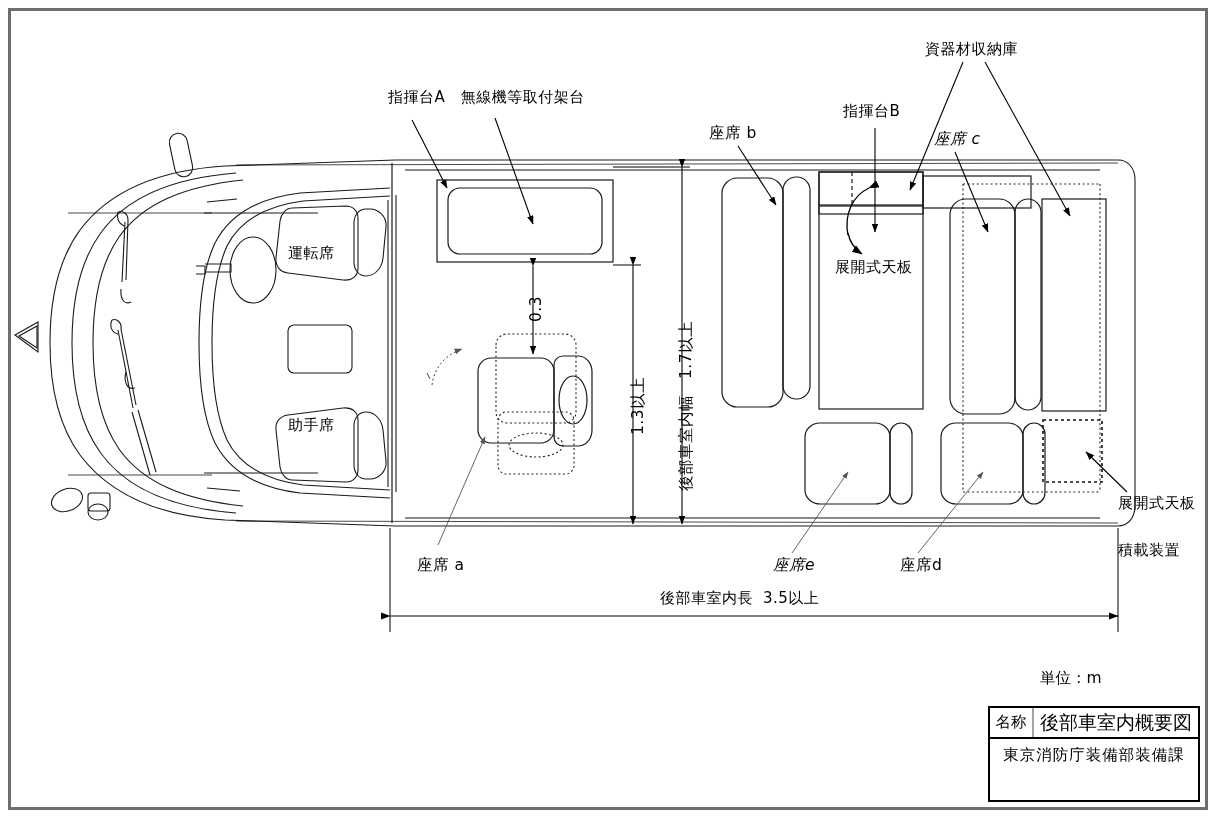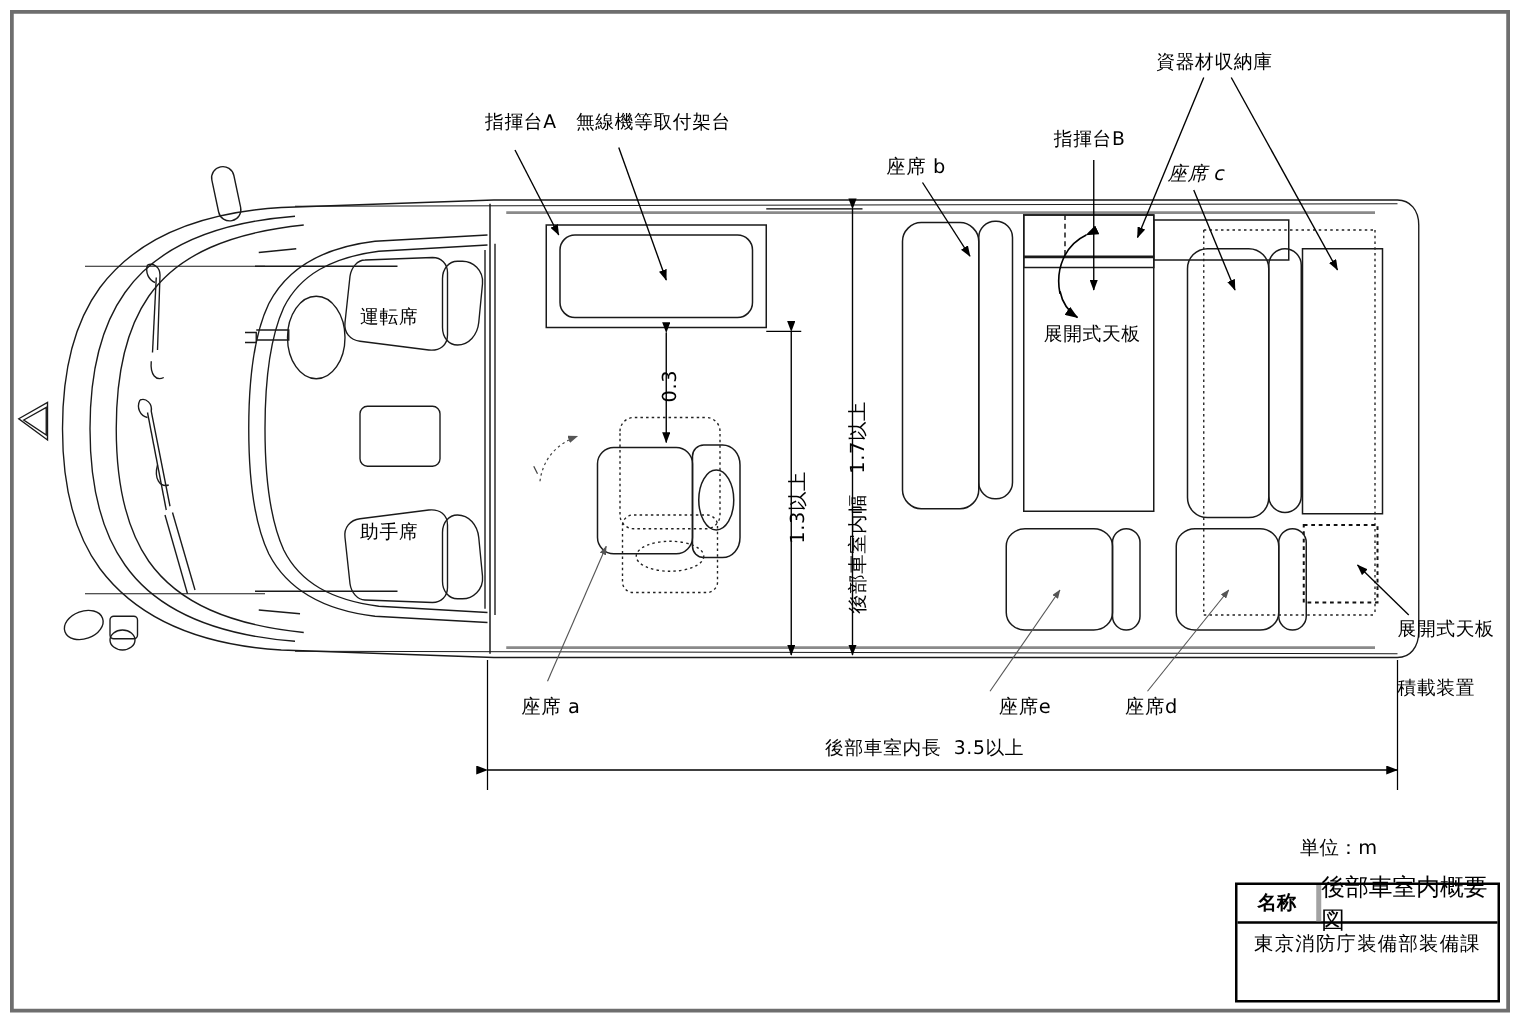--- a/index.html
+++ b/index.html
@@ -48,22 +48,22 @@
   }
   #titleblock .row{
     display:flex;
     box-sizing:border-box;
     width:100%;
   }
   #tb-row1{height:32px;border-bottom:2px solid #000;align-items:center;justify-content:center;}
   #tb-row2{height:31px;border-bottom:2px solid #000;}
   #tb-row3{height:33px;align-items:center;justify-content:center;}
   #tb-row2 .cell-label{
-    width:67px;display:flex;align-items:center;justify-content:center;
-    border-right:4px solid #a3a3a3;box-sizing:border-box;font-size:15.5px;font-weight:bold;
+    width:44px;display:flex;align-items:center;justify-content:center;
+    border-right:2px solid #a3a3a3;box-sizing:border-box;font-size:15.5px;
   }
   #tb-row2 .cell-value{
     flex:1;display:flex;align-items:center;justify-content:center;font-size:19px;
   }
   #tb-row1 span,#tb-row3 span{font-size:15.5px;letter-spacing:1px;}
   #unit-label{
     position:absolute;left:1040px;top:668px;font-size:15.5px;
   }
 </style>
 </head>
@@ -341,21 +341,21 @@
   <div class="lbl seatlbl" style="left:934px;top:130px;font-style:italic;">座席 c</div>
 
   <div class="lbl" style="left:835px;top:258px;">展開式天板</div>
 
   <div class="lbl" style="left:288px;top:244px;">運転席</div>
 
   <div class="lbl" style="left:288px;top:416px;">助手席</div>
 
   <div class="lbl seatlbl" style="left:417px;top:556px;">座席 a</div>
 
-  <div class="lbl seatlbl" style="left:799px;top:556px;">座席e</div>
+  <div class="lbl seatlbl" style="left:773px;top:556px;font-style:italic;">座席e</div>
 
   <div class="lbl seatlbl" style="left:900px;top:556px;">座席d</div>
 
   <div class="lbl" style="left:1118px;top:494px;">展開式天板</div>
   <div class="lbl" style="left:1118px;top:514px;margin-top:27px;">積載装置</div>
 
   <div class="vlbl" style="left:527px;top:322px;transform:rotate(-90deg);">0.3</div>
 
   <div class="vlbl" style="left:628px;top:435px;transform:rotate(-90deg);">1.3以上</div>
 

